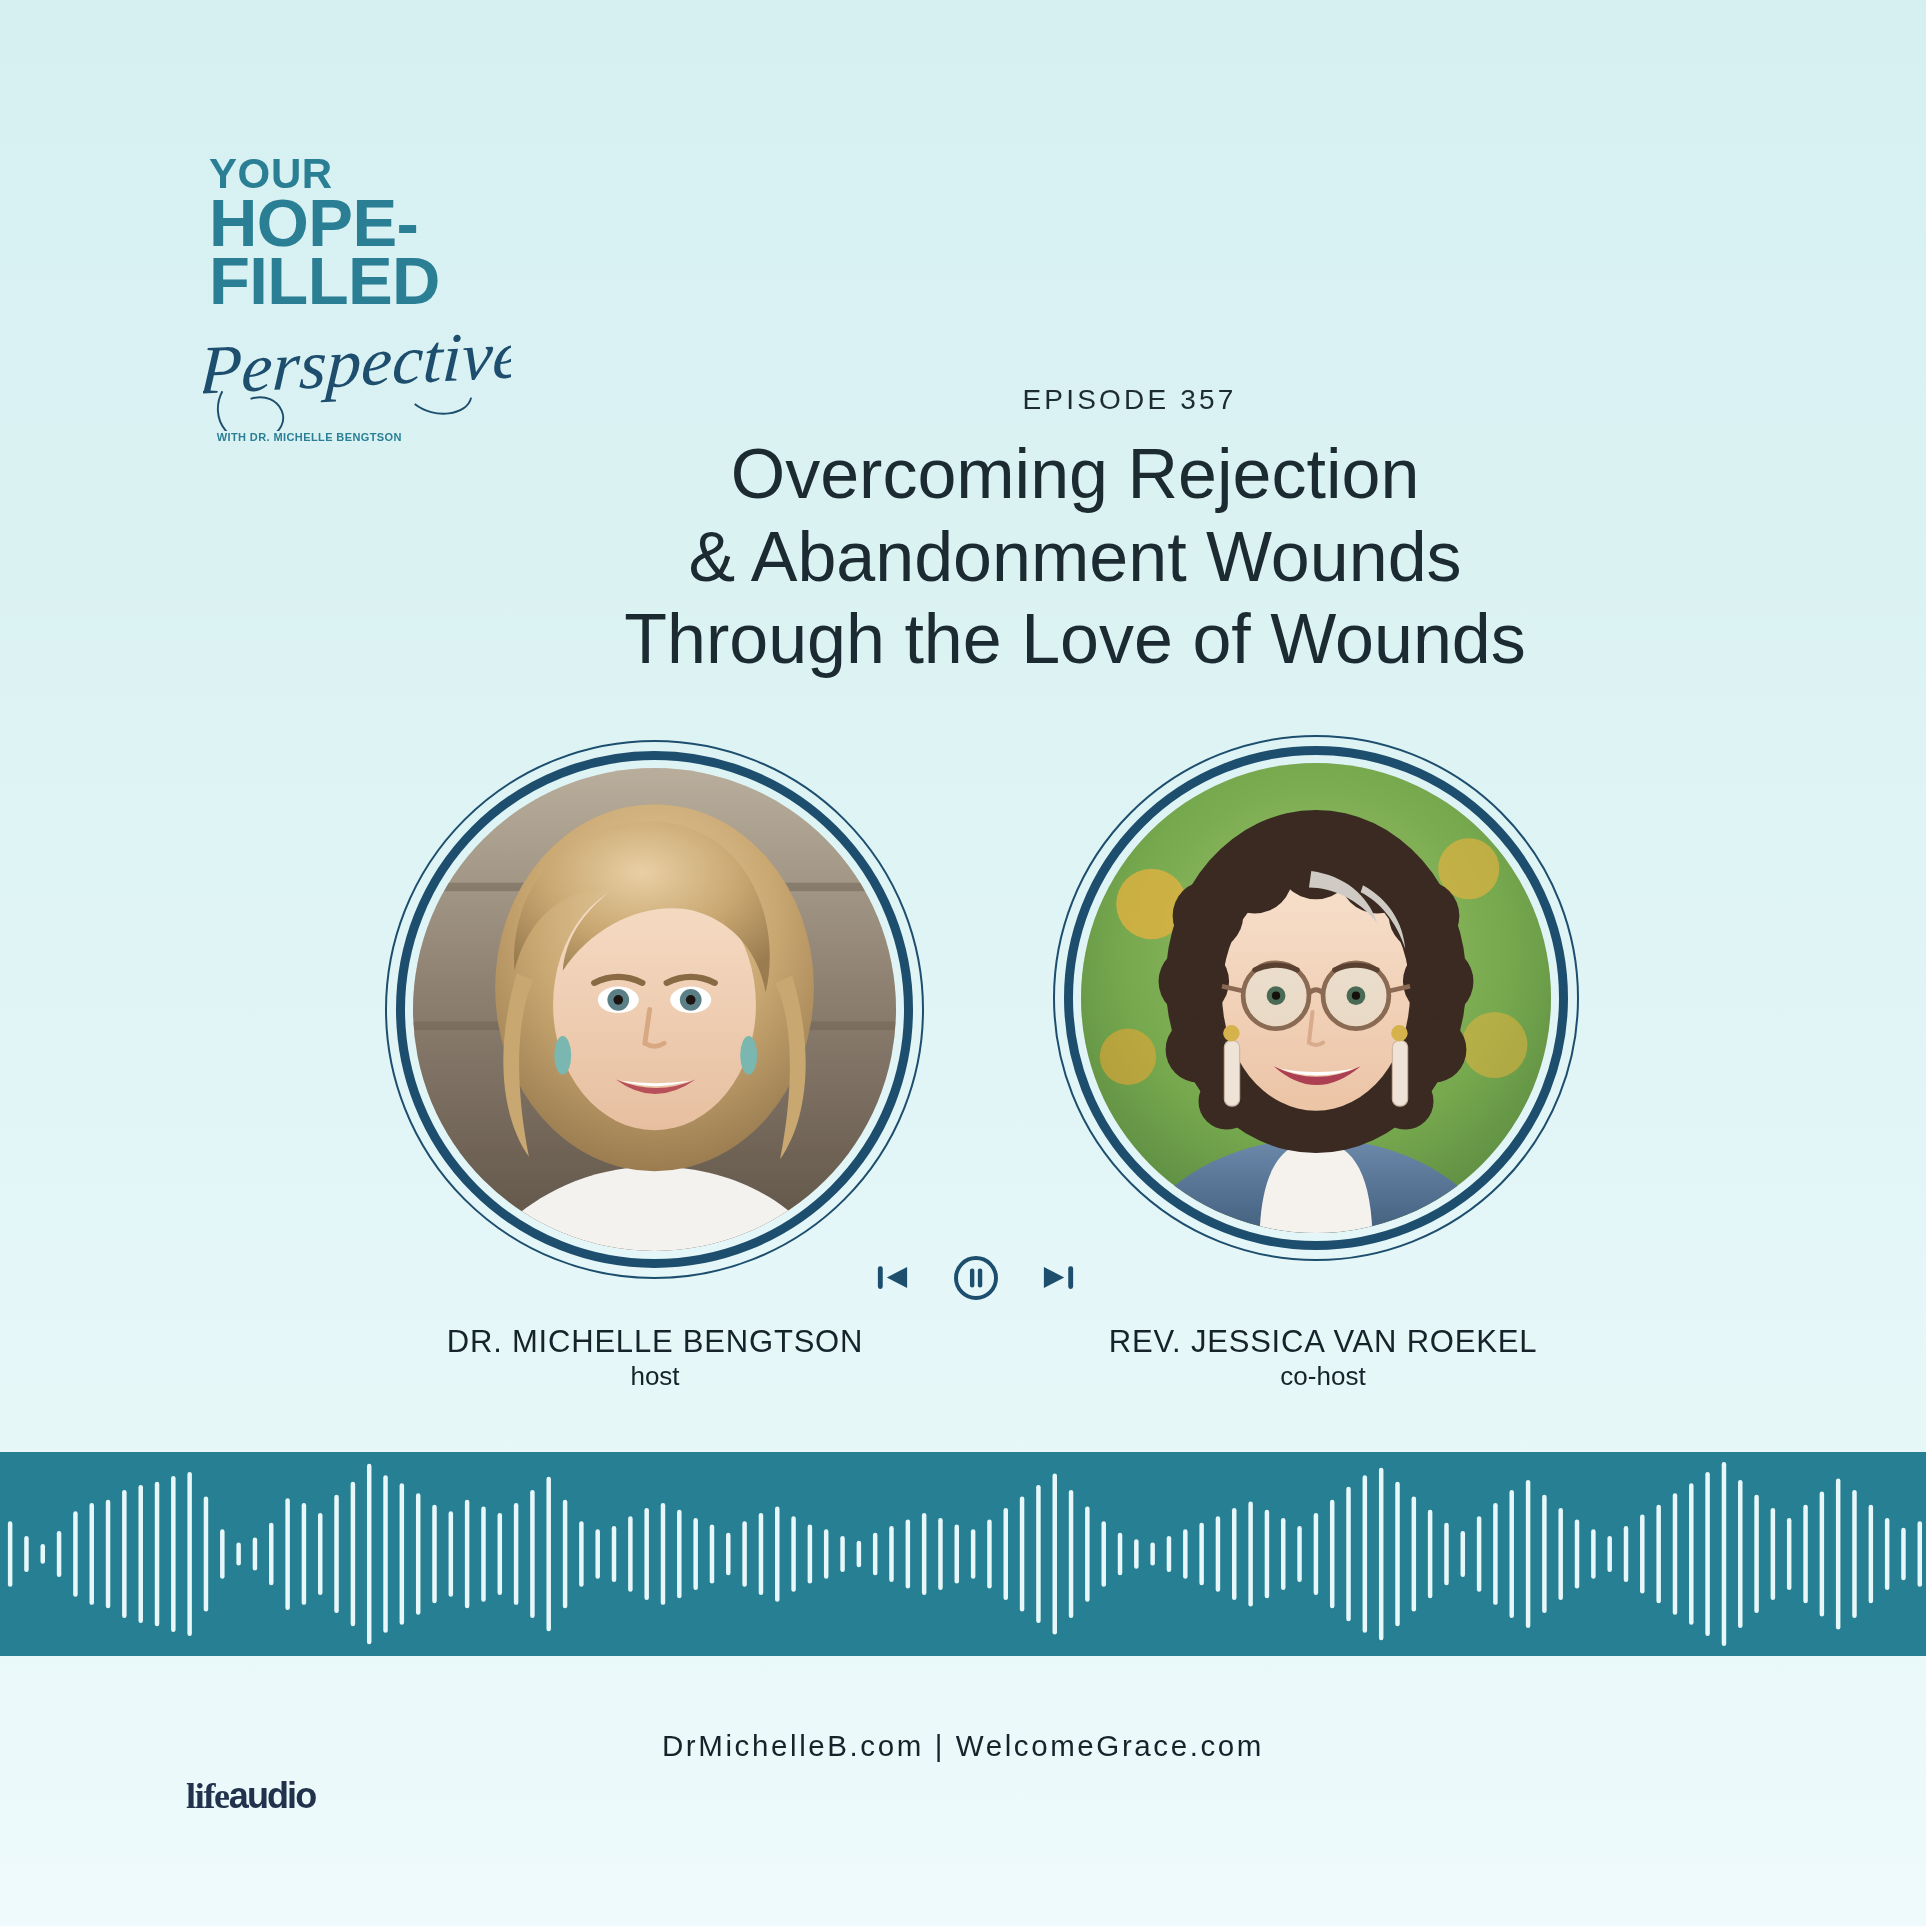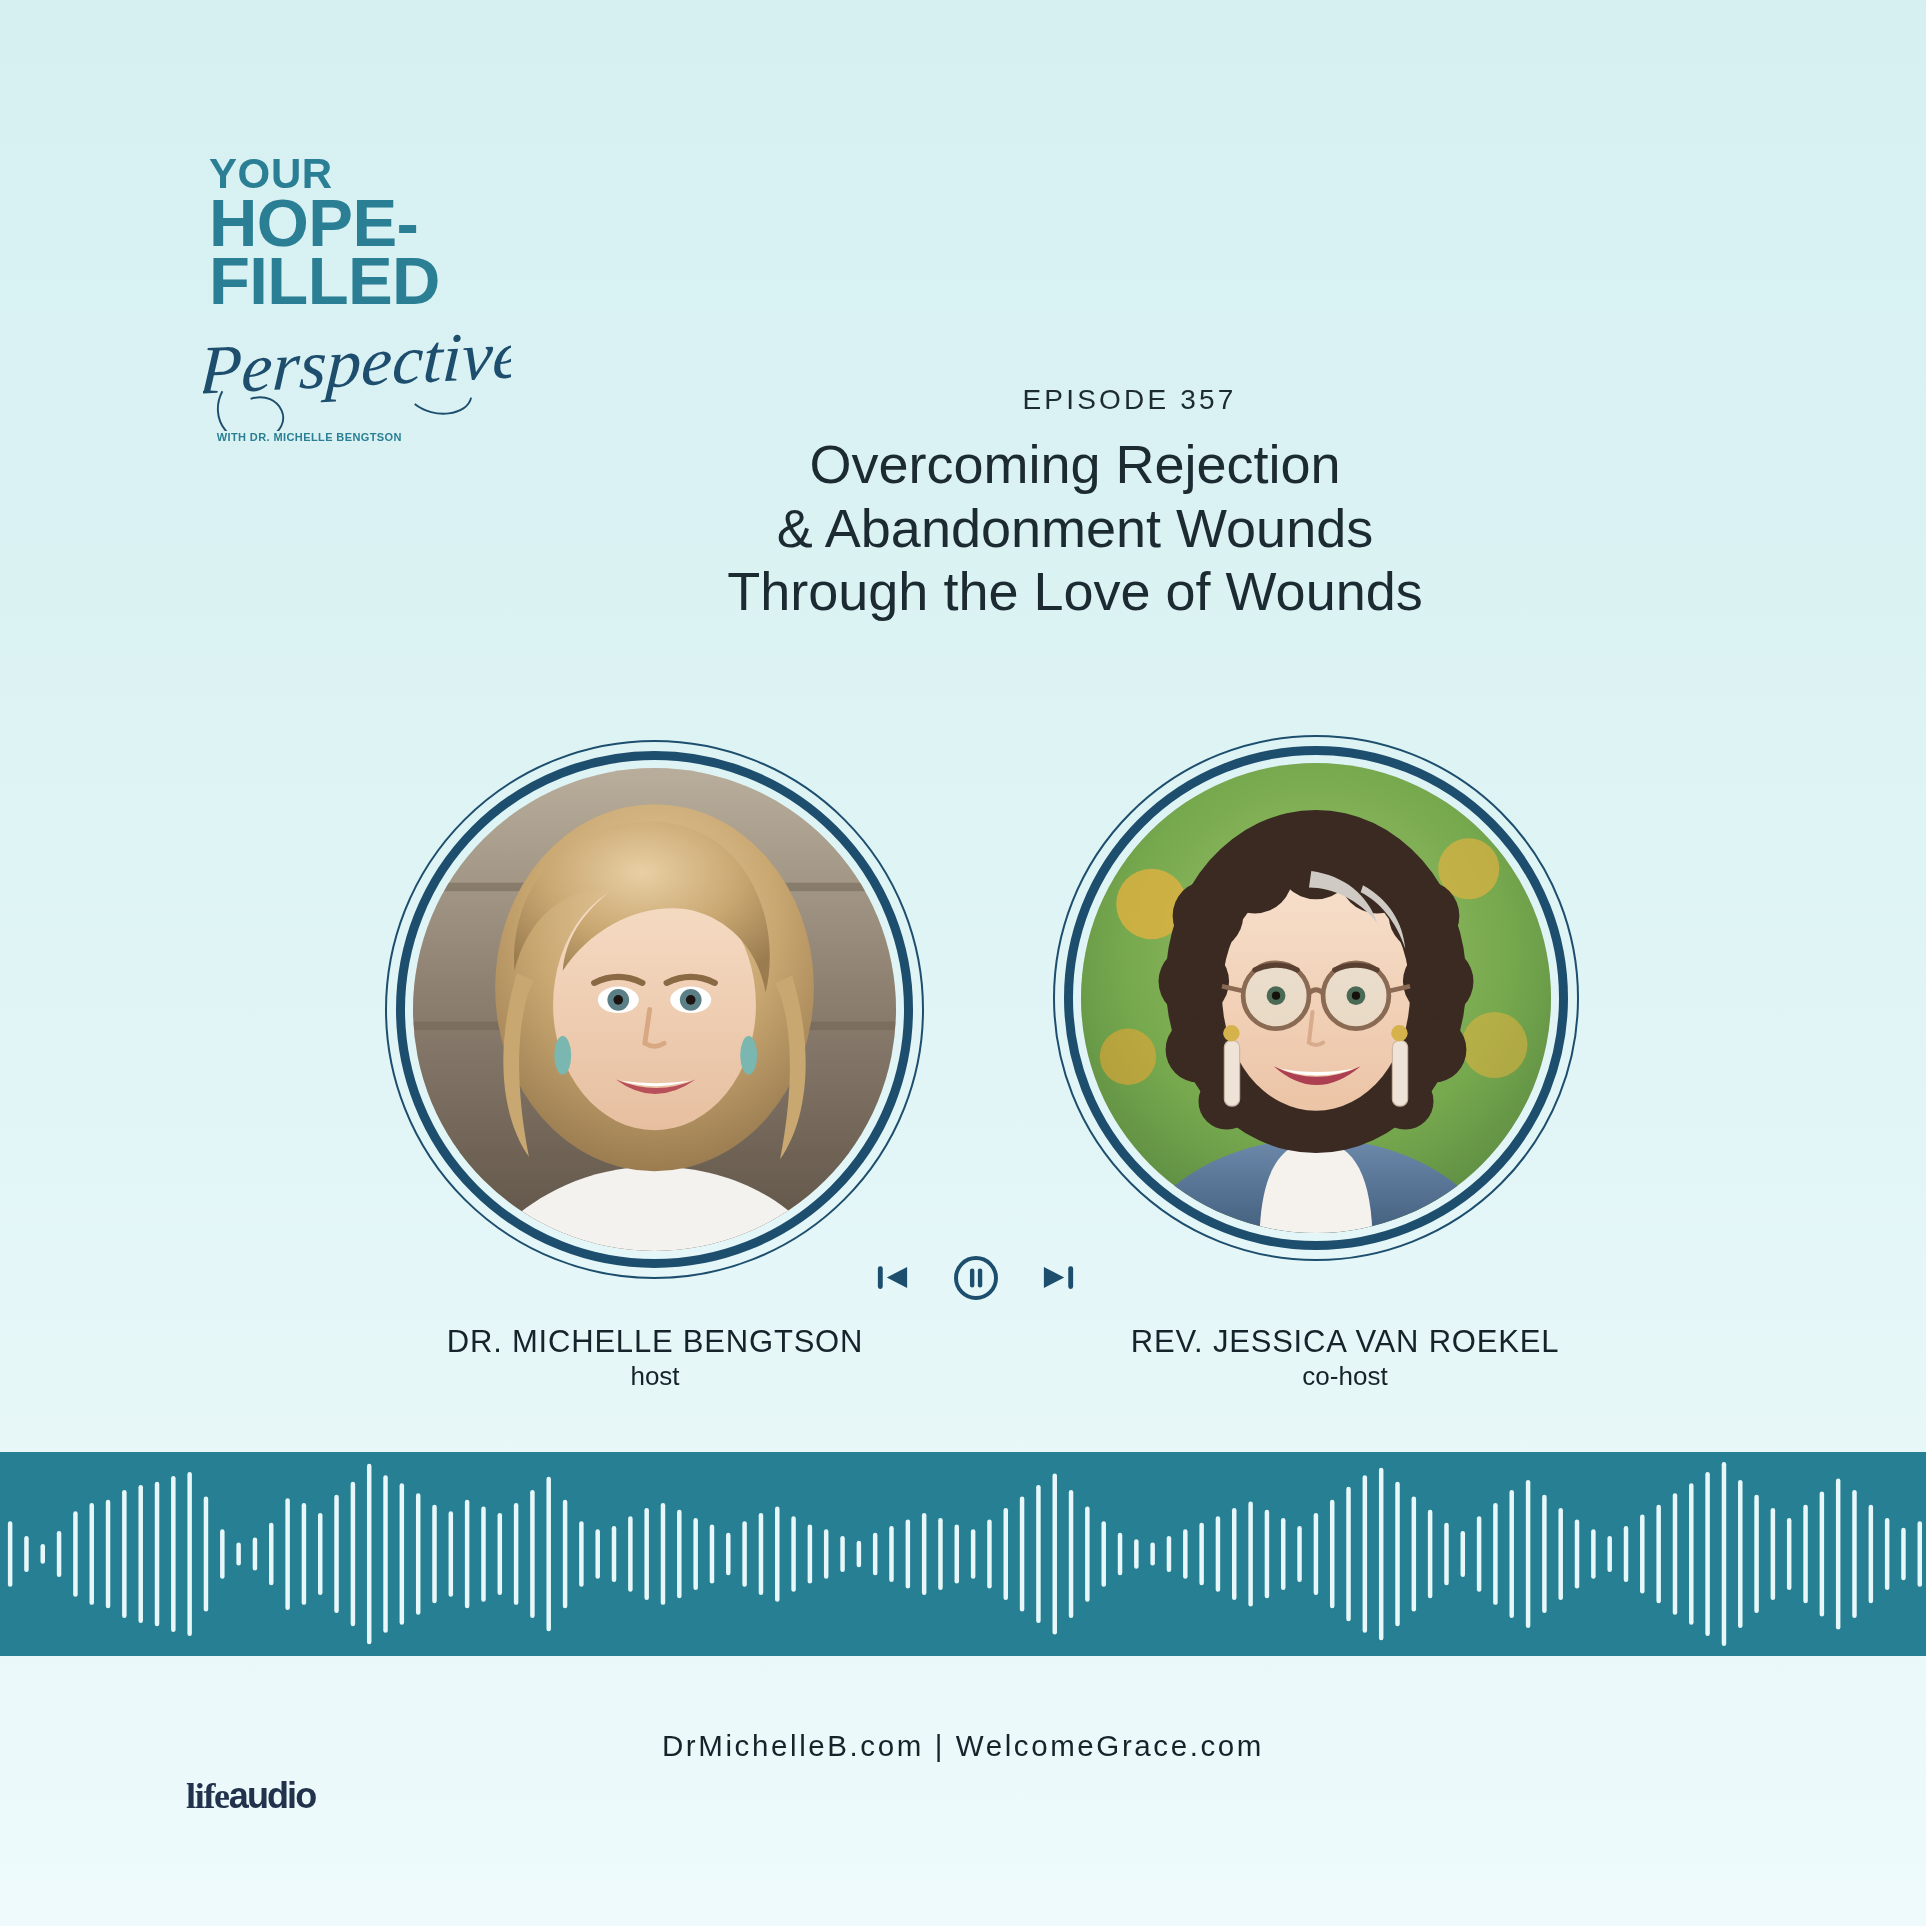--- a/index.html
+++ b/index.html
@@ -40,21 +40,21 @@
 
   
   #episode-num{
     position:absolute;left:526px;top:384px;width:1207px;
     text-align:center;
     font-size:28px;color:#1d2b33;letter-spacing:3.2px;
   }
   #episode-title{
     position:absolute;left:385px;top:433px;width:1380px;
     text-align:center;
-    font-size:54px;color:#1c2a31;
+    font-size:70px;color:#1c2a31;
     line-height:1.18;
     font-weight:400;
     font-stretch:condensed;
   }
   #episode-title .tl{display:block;white-space:nowrap;}
 
   
   .host-circle{
     position:absolute;
     border-radius:50%;
@@ -84,21 +84,21 @@
     position:absolute;left:873px;top:1239px;
     width:205px;height:77px;
     display:flex;align-items:center;justify-content:space-between;
     z-index:5;
   }
   #player-controls svg{display:block;}
 
   
   .host-caption{position:absolute;text-align:center;}
   #caption-left{left:398px;top:1324px;width:514px;}
-  #caption-right{left:1088px;top:1324px;width:514px;}
+  #caption-right{left:1066px;top:1324px;width:514px;}
   .host-name{
     font-size:31px;color:#16232a;letter-spacing:0.8px;
     font-stretch:condensed;white-space:nowrap;
   }
   .host-role{
     font-size:26px;color:#16232a;margin-top:1px;
     font-stretch:condensed;
   }
 
   

